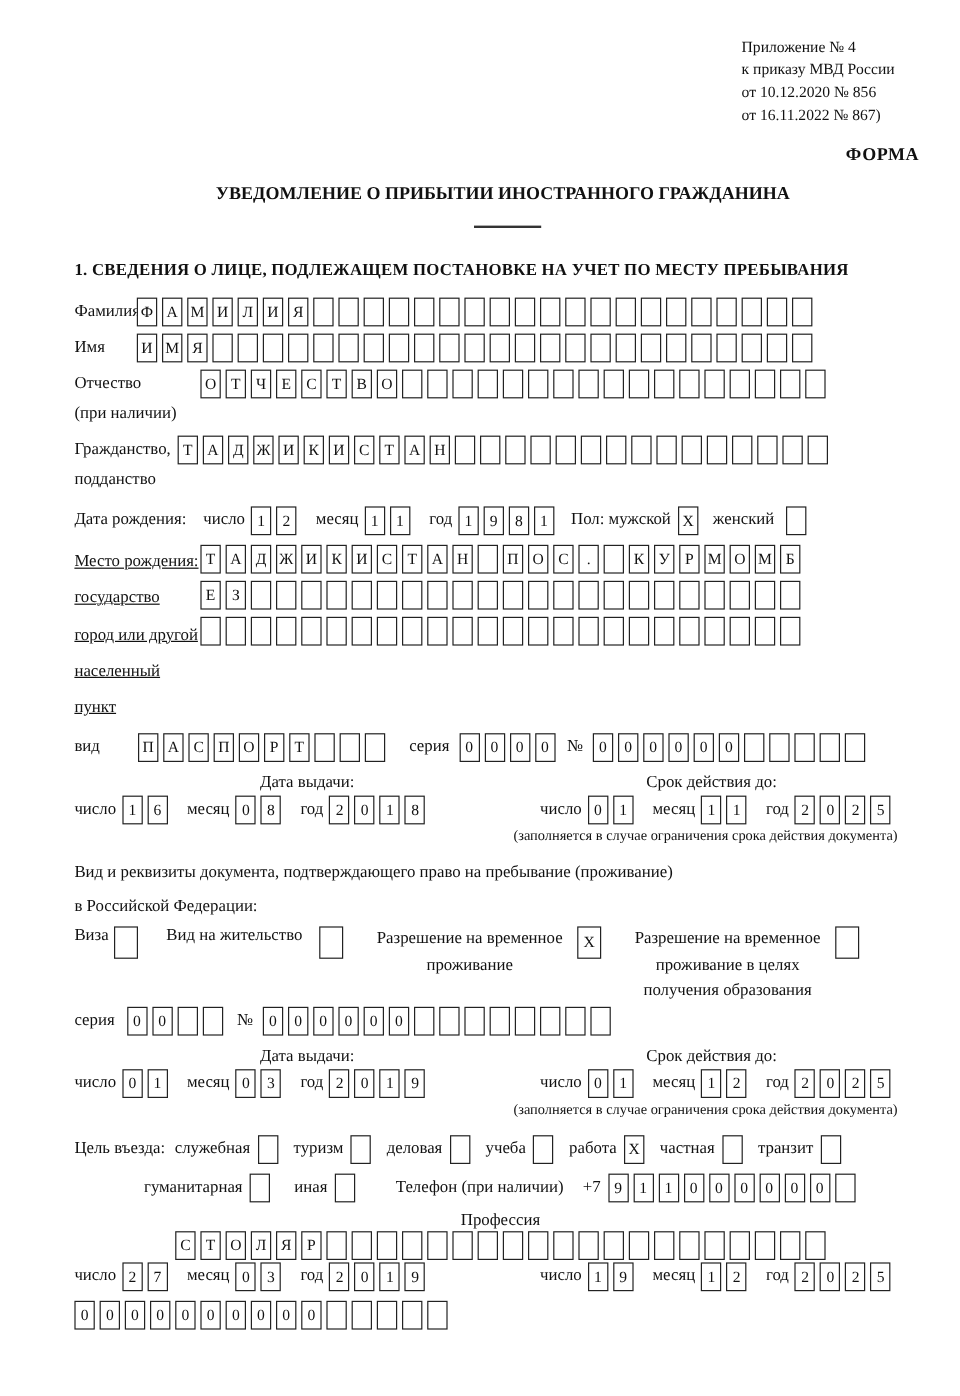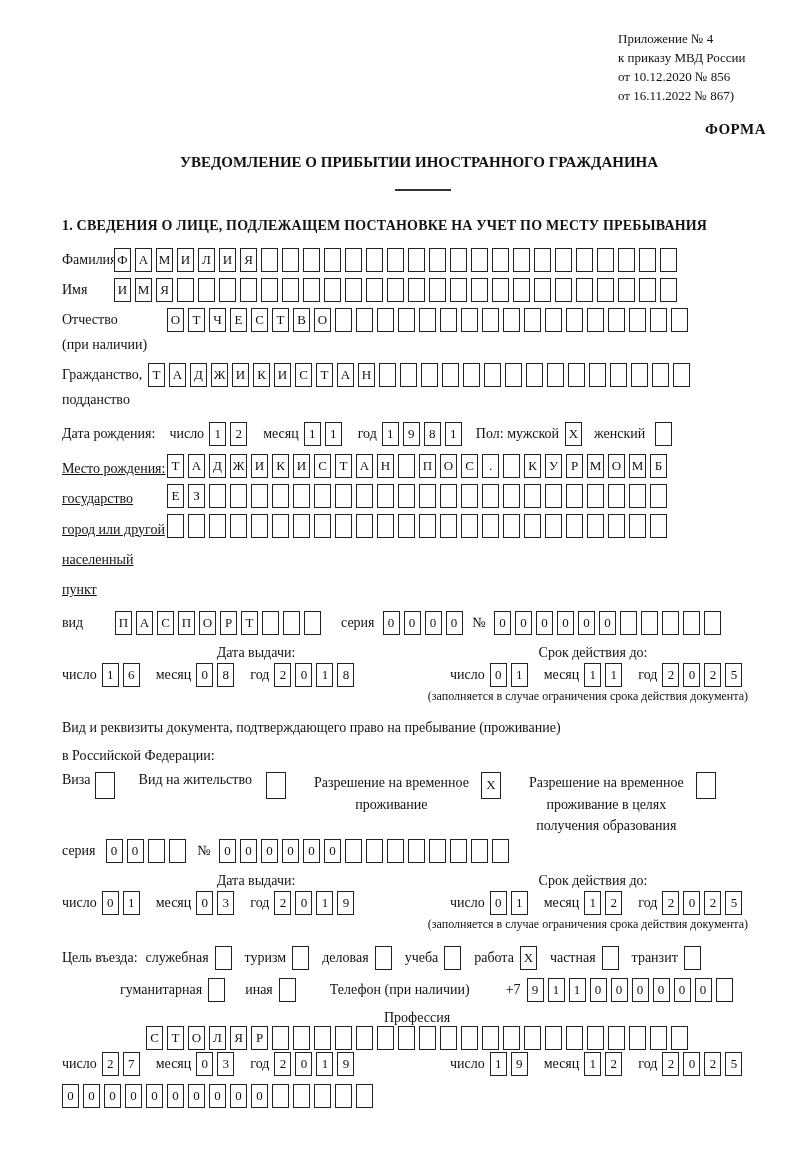--- a/index.html
+++ b/index.html
@@ -588,21 +588,21 @@
       <span class="boxes">
           <span class="box"></span>
         </span>
     </span>
     <span class="g" style="margin-right:30px;">
       <span class="lbl">иная</span>
       <span class="boxes">
           <span class="box"></span>
         </span>
     </span>
-    <span class="lbl" style="margin-right:36px;">Телефон (при наличии)</span>
+    <span class="lbl" style="margin-right:16px;">Телефон (при наличии)</span>
     <span class="lbl" style="margin-right:6px;">+7</span>
     <span class="boxes">
         <span class="box">9</span>
         <span class="box">1</span>
         <span class="box">1</span>
         <span class="box">0</span>
         <span class="box">0</span>
         <span class="box">0</span>
         <span class="box">0</span>
         <span class="box">0</span>

